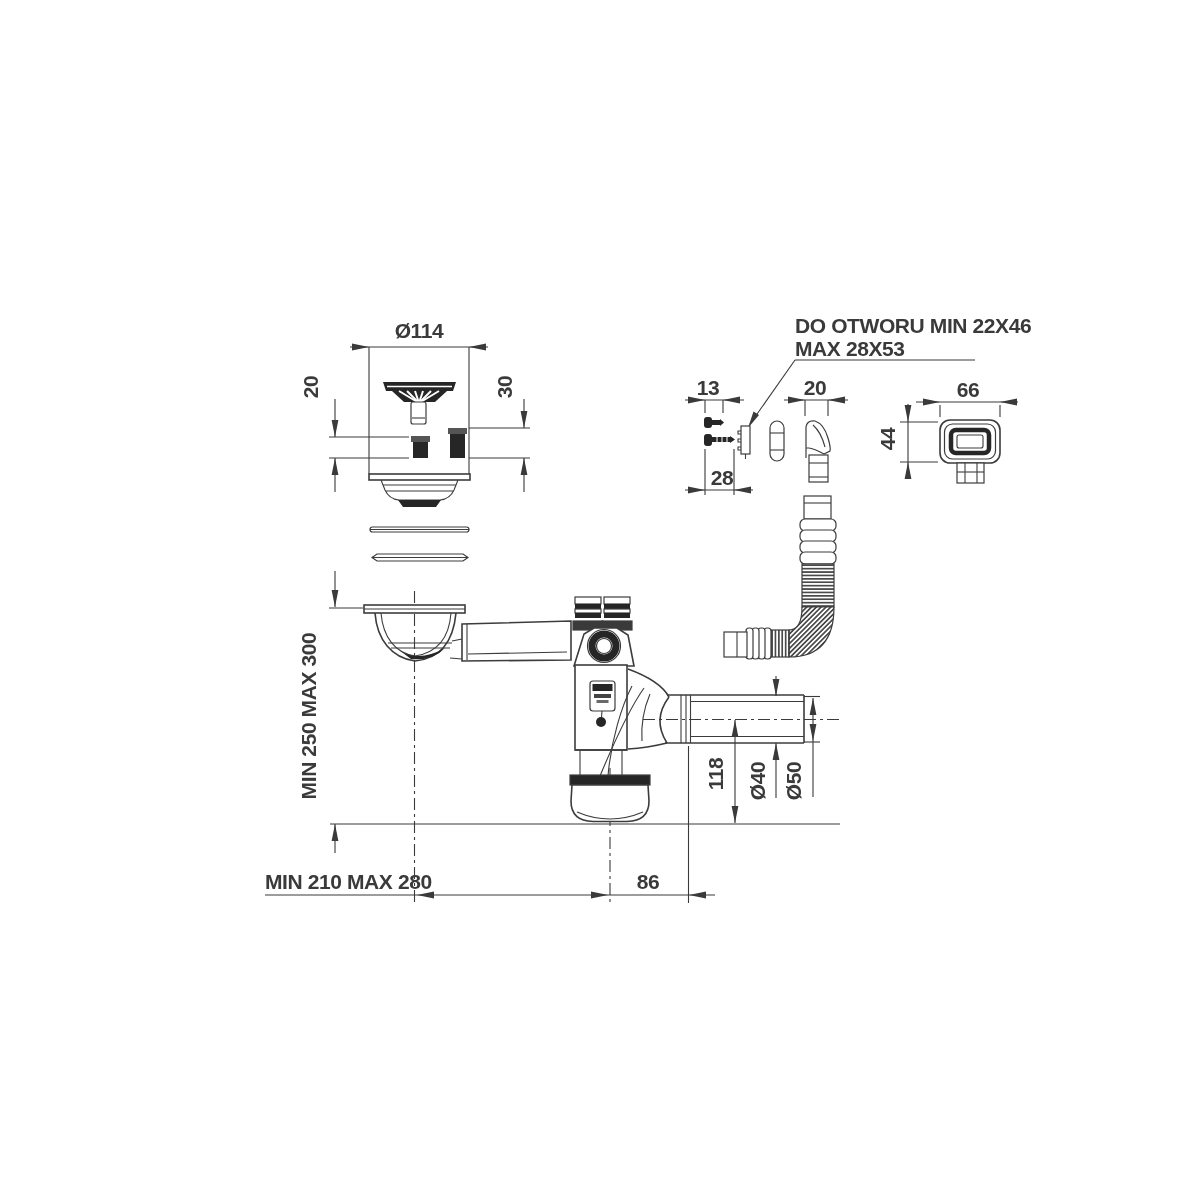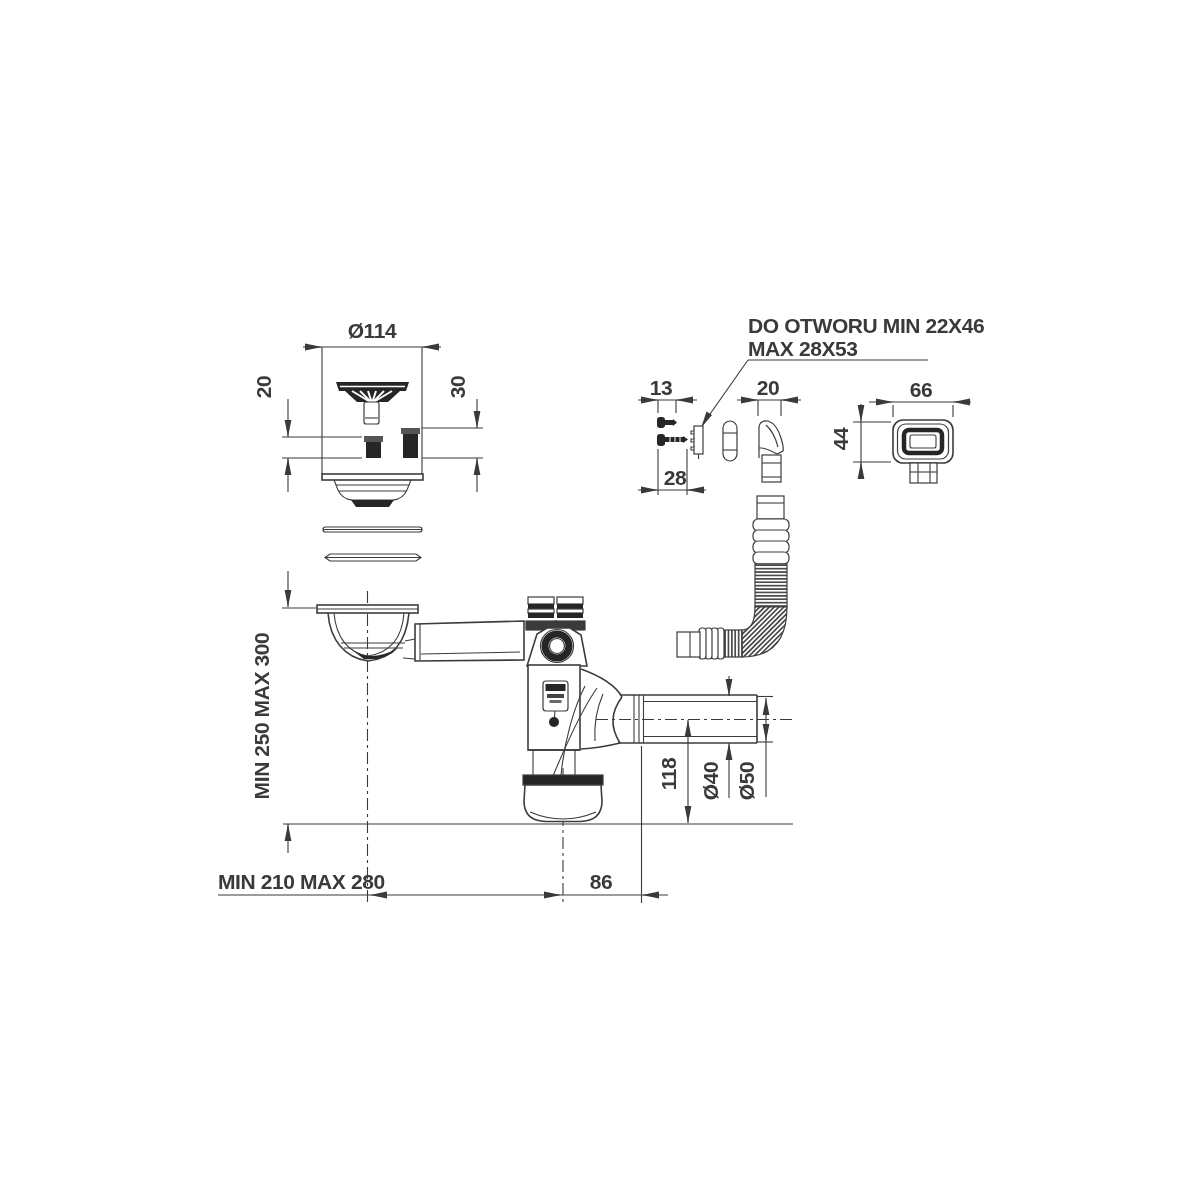--- a/index.html
+++ b/index.html
@@ -1,19 +1,19 @@
 <!DOCTYPE html>
 <html style="--background: #ffffff; --line: #3c3c3c; --dim: #3a3a3a; --dark: #262626;"><head>
 <meta charset="utf-8">
 <style>
   :root{
     --background:#ffffff; --line:#3c3c3c; --dim:#3a3a3a; --dark:#262626;
   }
   html,body{margin:0;padding:0;background:var(--background);}
-  .stage{position:relative;width:1128px;height:1200px;background:var(--background);overflow:hidden;}
+  .stage{position:relative;width:1128px;height:1200px;background:var(--background);overflow:hidden;margin-left:47px;}
   svg{display:block}
   .ln{stroke:var(--line);stroke-width:1.6;fill:none}
   .lt{stroke:var(--line);stroke-width:1.1;fill:none}
   .wf{fill:#fff;stroke:var(--line);stroke-width:1.6}
   .wt{fill:#fff;stroke:var(--line);stroke-width:1.2}
   .dk{fill:var(--dark);stroke:none}
   .dg{fill:#555;stroke:none}
   .dm{stroke:var(--dim);stroke-width:1.1;fill:none}
   .dd{stroke:var(--dim);stroke-width:1.1;fill:none;stroke-dasharray:12 4 3 4}
   .ar{fill:var(--dim);stroke:none}

